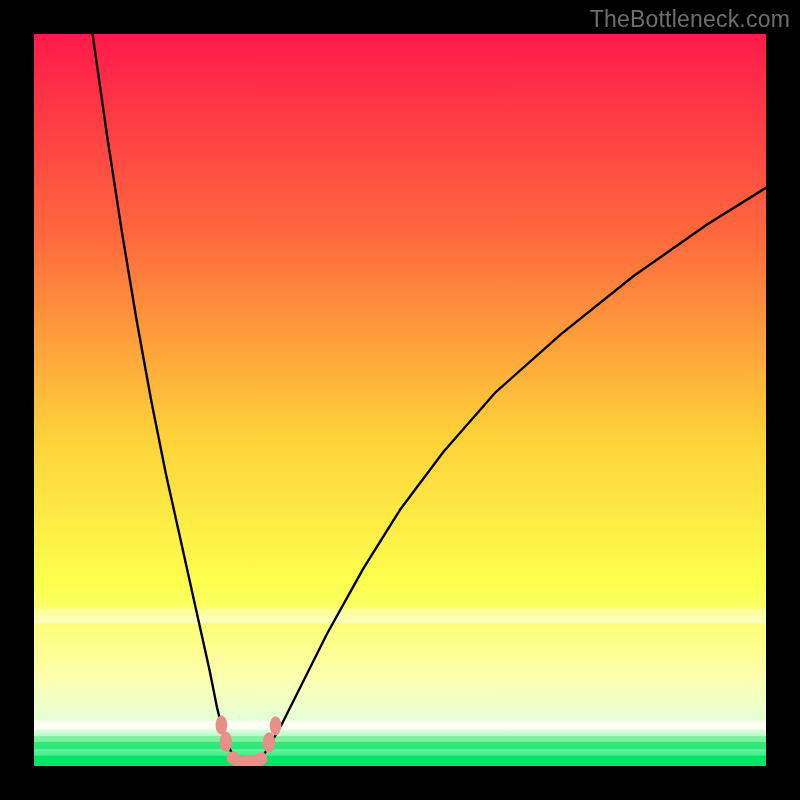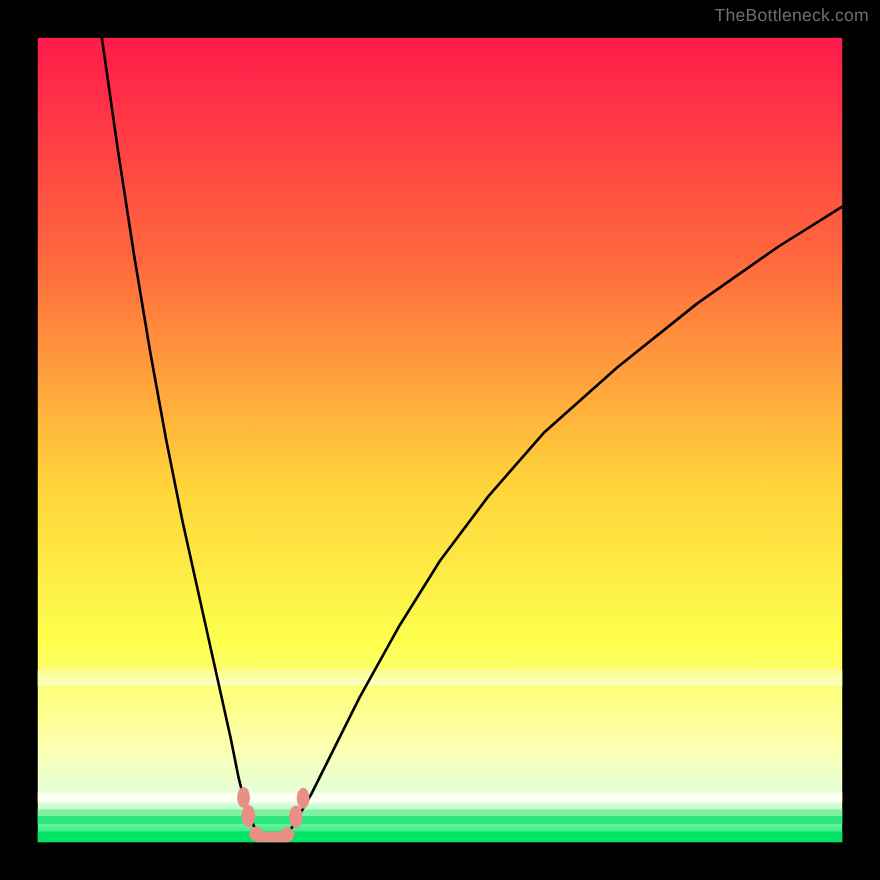--- a/index.html
+++ b/index.html
@@ -32,21 +32,21 @@
     left: 0;
     top: 0;
     width: 100%;
     height: 100%;
   }
   .watermark {
     position: absolute;
     top: 6px;
     right: 10px;
     color: #6e6e6e;
-    font-size: 16px;
+    font-size: 23px;
     letter-spacing: 0.2px;
     font-weight: 500;
   }
   svg {
     position: absolute;
     left: 0;
     top: 0;
   }
 </style>
 </head>

